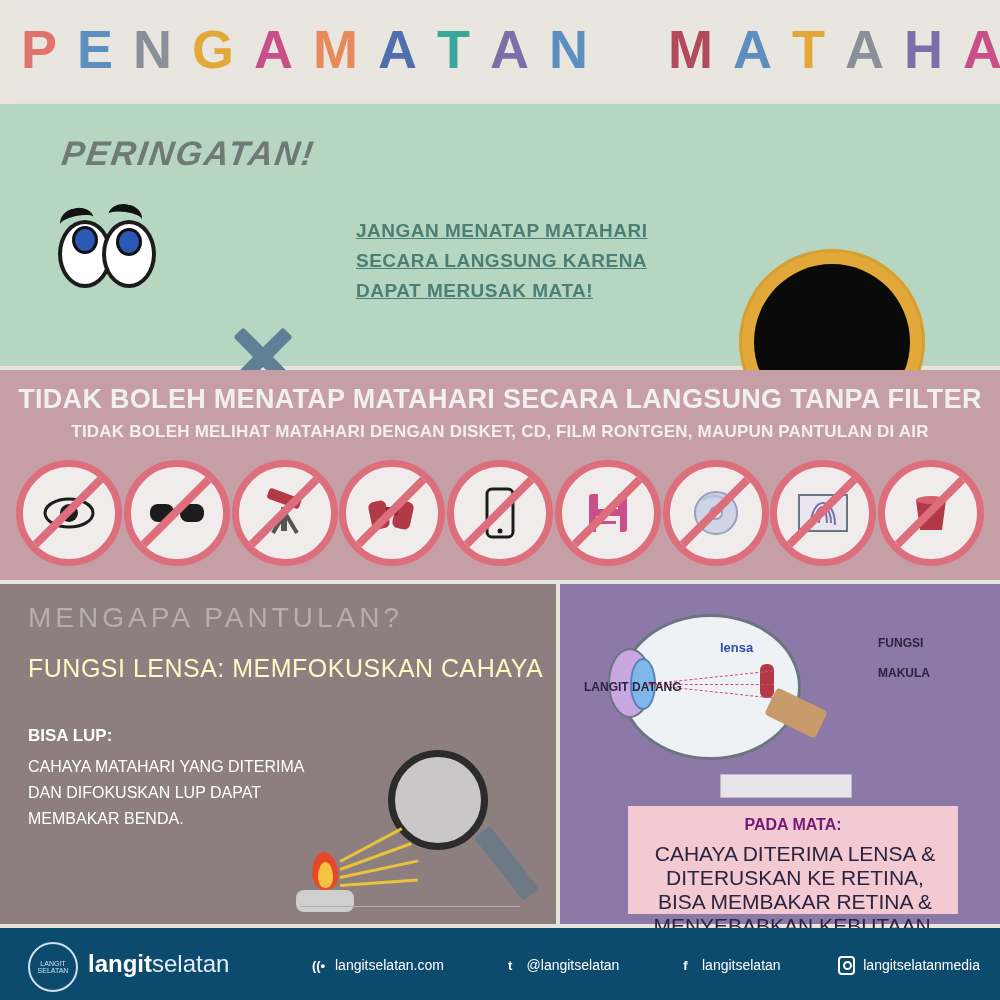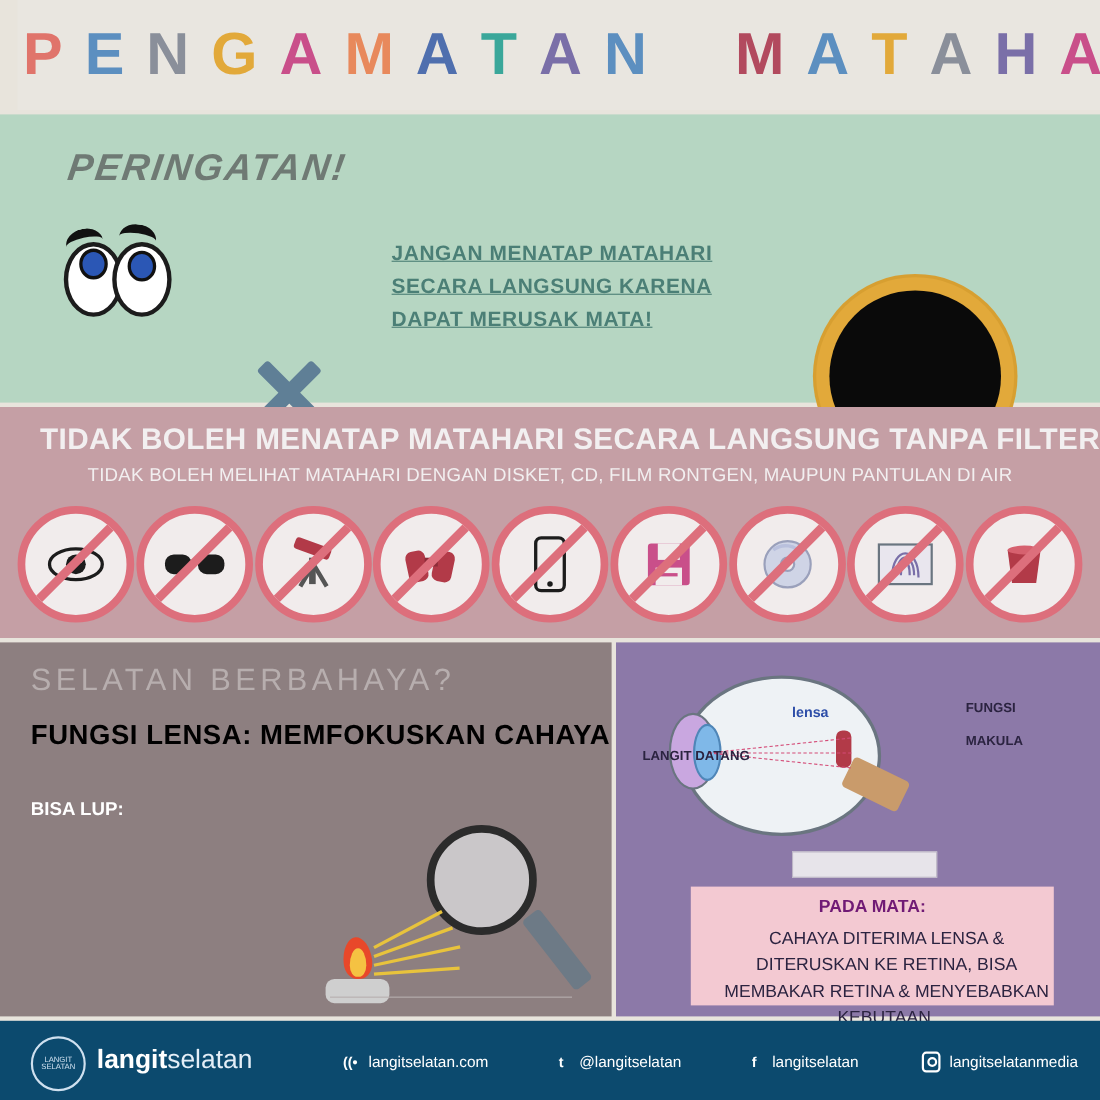--- a/index.html
+++ b/index.html
@@ -75,26 +75,26 @@
     position:absolute;left:12px;top:12px;width:156px;height:156px;border-radius:50%;
     background:#0a0a0a;
   }
 
   
   .forb-band{
     position:absolute;left:0;top:370px;width:1000px;height:210px;
     background:#c59fa5;
   }
   .forb-h1{
-    position:absolute;left:0;top:14px;width:1000px;text-align:right;
+    position:absolute;left:0;top:14px;width:1000px;text-align:center;
     font-size:27px;font-weight:bold;color:#f2eff0;letter-spacing:.3px;
   }
   .forb-h2{
     position:absolute;left:0;top:52px;width:1000px;text-align:center;
-    font-size:17px;font-weight:normal;color:#f2eff0;letter-spacing:.2px;
+    font-size:17px;font-weight:bold;color:#f2eff0;letter-spacing:.2px;
   }
   .icons{
     position:absolute;left:10px;top:88px;width:980px;height:110px;
     display:flex;justify-content:space-between;align-items:center;padding:0 6px;
     box-sizing:border-box;
   }
   .noicon{
     position:relative;width:92px;height:92px;border-radius:50%;
     background:#f1ecec;border:7px solid #dd6f7c;
     display:flex;align-items:center;justify-content:center;
@@ -110,21 +110,21 @@
   .bl{
     position:absolute;left:0;top:584px;width:556px;height:340px;
     background:#8d7f80;
   }
   .bl h2{
     position:absolute;left:28px;top:18px;margin:0;
     font-size:28px;font-weight:normal;color:#b7aeae;letter-spacing:4px;
   }
   .bl h3{
     position:absolute;left:28px;top:70px;margin:0;
-    font-size:25px;font-weight:bold;color:#000000;letter-spacing:.5px;text-align:right;
+    font-size:25px;font-weight:normal;color:#fef9c3;letter-spacing:.5px;text-align:right;
   }
   .bl .lup-title{
     position:absolute;left:28px;top:142px;
     font-size:17px;font-weight:bold;color:#ffffff;
   }
   .bl .lup-body{
     position:absolute;left:28px;top:170px;width:290px;
     font-size:16px;color:#ffffff;line-height:26px;
   }
   .bl .rule{
@@ -192,22 +192,22 @@
   }
   .mata-box{
     position:absolute;left:68px;top:222px;width:330px;height:108px;
     background:#f3c9d2;
   }
   .mata-title{
     position:absolute;left:0;top:10px;width:330px;text-align:center;
     font-size:16px;font-weight:bold;color:#701a75;
   }
   .mata-body{
-    position:absolute;left:23px;top:36px;width:310px;text-align:center;
-    font-size:16px;color:#2b2340;line-height:24px;
+    position:absolute;left:12px;top:36px;width:310px;text-align:center;
+    font-size:21px;color:#2b2340;line-height:24px;
   }
 
   
   .footer{
     position:absolute;left:0;top:928px;width:1000px;height:72px;
     background:#0c4a6e;
   }
   .seal{
     position:absolute;left:28px;top:14px;width:46px;height:46px;border-radius:50%;
     border:2px solid #cfe0ef;color:#cfe0ef;font-size:7px;
@@ -336,23 +336,24 @@
           <svg width="42" height="42" viewBox="0 0 42 42">
             <path d="M6 8 L36 8 L32 38 L10 38 Z" fill="#b23a48"></path>
             <ellipse cx="21" cy="8" rx="15" ry="4" fill="#d6616f"></ellipse>
           </svg>
           <div class="slash"></div>
         </div>
       </div>
   </div>
 
   <div class="bl">
-    <h2>SELATAN BERBAHAYA?</h2>
+    <h2>MENGAPA PANTULAN?</h2>
     <h3>FUNGSI LENSA: MEMFOKUSKAN CAHAYA</h3>
     <div class="lup-title"><span>BISA LUP</span><span>:</span></div>
+    <div class="lup-body">CAHAYA MATAHARI YANG DITERIMA DAN DIFOKUSKAN LUP DAPAT MEMBAKAR BENDA.</div>
 
     <div class="mag">
       <div class="handle"></div>
       <div class="lens"></div>
     </div>
 
     <div class="fire">
       <div class="wood"></div>
       <div class="flame"></div>
       <div class="flame2"></div>

